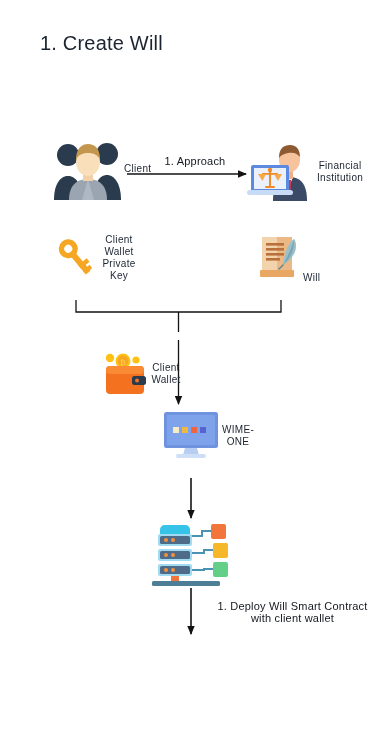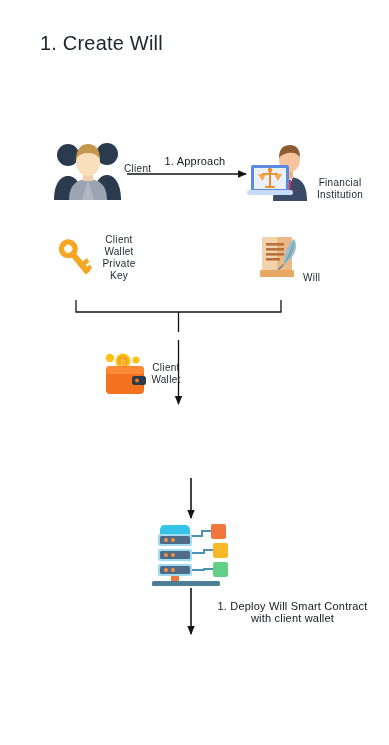--- a/index.html
+++ b/index.html
@@ -55,21 +55,21 @@
 
   
   .node { display: flex; flex-direction: row; align-items: center; }
   .icon-box { position: relative; }
 
   
   #client-node { left: 52px; top: 138px; width: 86px; }
   #icon-client { width: 72px; height: 62px; }
 
   
-  #fi-node { left: 243px; top: 143px; width: 100px; align-items: flex-end; }
+  #fi-node { left: 243px; top: 143px; width: 100px; }
   #icon-fi { width: 74px; height: 58px; }
 
   
   #key-node { left: 52px; top: 234px; width: 86px; }
   #icon-key { width: 48px; height: 48px; }
 
   
   #will-node { left: 253px; top: 234px; width: 96px; align-items: flex-end; }
   #icon-will { width: 50px; height: 50px; }
 
@@ -230,20 +230,35 @@
 
         <rect x="8" y="16" width="38" height="28" rx="4" fill="#f4711f"></rect>
         <rect x="8" y="16" width="38" height="8" rx="4" fill="#fa8a33"></rect>
         <rect x="34" y="26" width="14" height="9" rx="2.5" fill="#2b3b4e"></rect>
         <circle cx="39" cy="30.5" r="2" fill="#f4711f"></circle>
       </svg>
     </div>
     <div class="node-label">Client Wallet</div>
   </div>
 
+  <div class="abs node" id="monitor-node">
+    <div class="icon-box" id="icon-monitor">
+      <svg viewBox="0 0 62 52" width="62" height="52">
+        <rect x="4" y="2" width="54" height="36" rx="2.5" fill="#6f93de"></rect>
+        <rect x="7" y="5" width="48" height="30" fill="#7fa3ea"></rect>
+        <rect x="13" y="17" width="6" height="6" fill="#f6edc8"></rect>
+        <rect x="22" y="17" width="6" height="6" fill="#f0b840"></rect>
+        <rect x="31" y="17" width="6" height="6" fill="#f2643c"></rect>
+        <rect x="40" y="17" width="6" height="6" fill="#5562cf"></rect>
+        <path d="M25,38 L37,38 L39,45 L23,45 z" fill="#b8cdf2"></path>
+        <rect x="16" y="44" width="30" height="4" rx="2" fill="#cfdef7"></rect>
+      </svg>
+    </div>
+    <div class="node-label">WIME-ONE</div>
+  </div>
 
   <div class="abs node" id="server-node">
     <div class="icon-box" id="icon-server">
       <svg viewBox="0 0 84 66" width="84" height="66">
 
         <path d="M38,14 L50,14 L50,9 L60,9" fill="none" stroke="#4a93b5" stroke-width="2"></path>
         <path d="M38,31 L52,31 L52,28 L62,28" fill="none" stroke="#4a93b5" stroke-width="2"></path>
         <path d="M38,48 L52,48 L52,47 L62,47" fill="none" stroke="#4a93b5" stroke-width="2"></path>
 
         <rect x="59" y="2" width="15" height="15" rx="2" fill="#f2763b"></rect>

